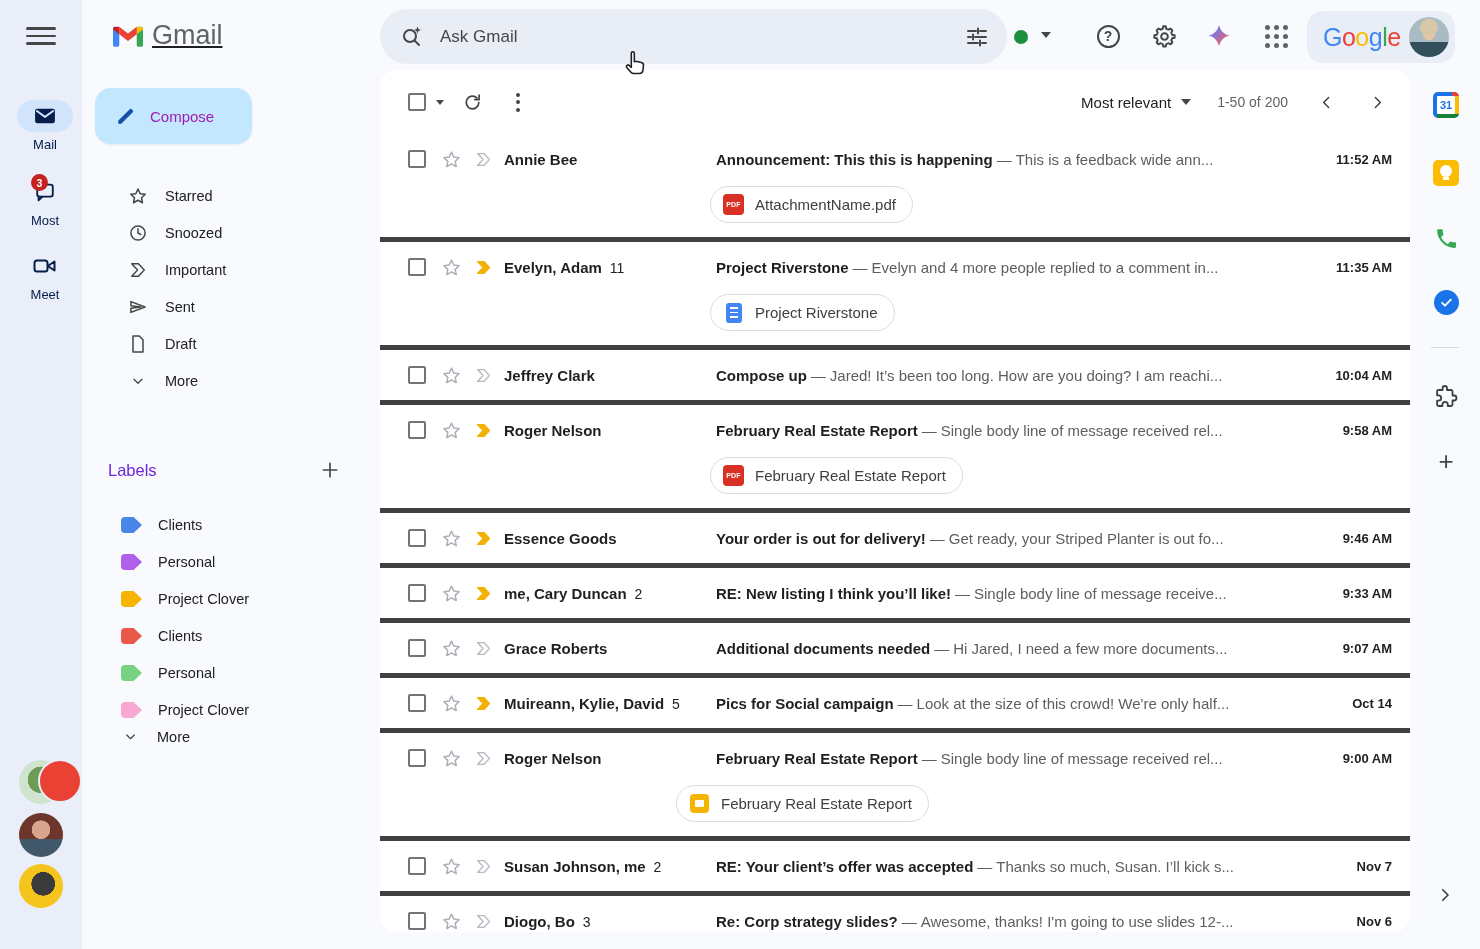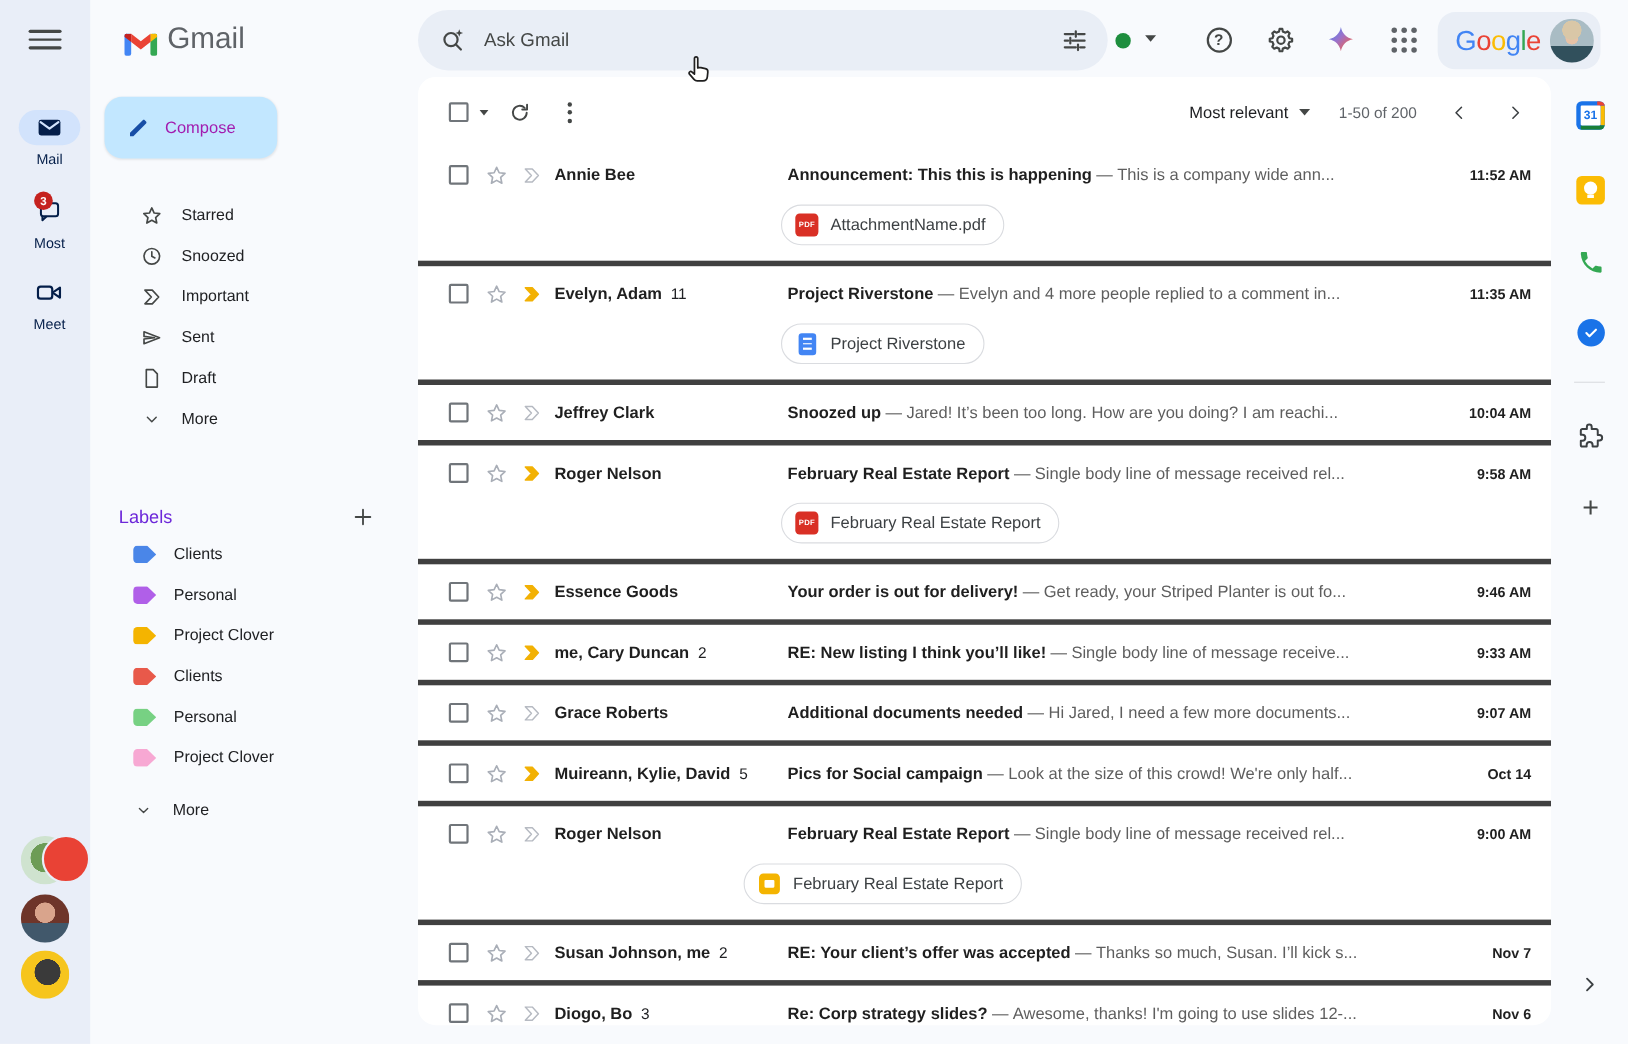--- a/index.html
+++ b/index.html
@@ -22,21 +22,21 @@
   .rail-label { margin-top:5px; font-size:13px; color:#041e49; font-weight:500; }
   .rail-badge { position:absolute; top:-7px; right:8px; min-width:17px; height:17px; border-radius:9px; background:#c5221f; color:#fff; font-size:10.5px; font-weight:700; display:flex; align-items:center; justify-content:center; padding:0 4px; }
   .rail-avatars span { position:absolute; left:19px; width:44px; height:44px; border-radius:50%; cursor:pointer; }
   .avatar-dot { position:absolute; top:-1px; right:-2px; width:13px; height:13px; border-radius:50%; background:#e94235; border:2px solid #e9eef8; }
   .av1 { background: radial-gradient(circle at 50% 45%, #6d9c56 0 40%, transparent 41%), radial-gradient(circle at 50% 50%, #364d2c 0 22%, transparent 23%), #cfe3cf; }
   .av2 { background: radial-gradient(circle at 50% 38%, #d9a48c 0 26%, transparent 27%), linear-gradient(180deg,#6e352a 0 60%, #41586b 60%); }
   .av3 { background: radial-gradient(circle at 55% 45%, #3a3a3a 0 34%, transparent 35%), #f6c51d; }
 
   
   .header { position:absolute; left:82px; top:0; right:0; height:70px; z-index:4; }
-  .logo { position:absolute; left:31px; top:20px; display:flex; align-items:flex-end; gap:9px; cursor:pointer; }
+  .logo { position:absolute; left:31px; top:20px; display:flex; align-items:center; gap:9px; cursor:pointer;text-decoration:underline; }
   .logo-text { font-size:27px; color:#5f6368; }
   .search-pill { position:absolute; left:298px; top:9px; width:627px; height:55px; background:#e9eef6; border-radius:28px; display:flex; align-items:center; padding:0 18px 0 20px; }
   .search-input { flex:1; border:none; outline:none; background:transparent; font-size:17px; color:#1f1f1f; margin-left:16px; font-family:"Liberation Sans",sans-serif; }
   .search-input::placeholder { color:#444746; opacity:1; }
   .hdr-ic { position:absolute; top:23px; width:26px; height:26px; display:flex; align-items:center; justify-content:center; cursor:pointer; }
   .presence-dot { position:absolute; left:932px; top:30px; width:14px; height:14px; border-radius:50%; background:#1e8e3e; cursor:pointer; }
   .caret { width:0; height:0; border-left:5px solid transparent; border-right:5px solid transparent; border-top:6px solid #444746; }
   .presence-caret { position:absolute; left:959px; top:32px; cursor:pointer; }
   .help-btn  { left:1013px; }
   .gear-btn  { left:1069px; }
@@ -59,21 +59,21 @@
   .compose-label { font-size:15px; font-weight:400; color:#a21caf; }
   .nav-list { position:absolute; left:0; top:107px; width:100%; }
   .nav-item { display:flex; align-items:center; height:37px; margin:0 13px 0 13px; padding-left:33px; border-radius:19px; gap:17px; font-size:14.5px; color:#202124; cursor:pointer; }
   .nav-item .n-ic { width:20px; height:20px; display:flex; align-items:center; justify-content:center; }
   .nav-item.active { background:#d2e3fc; font-weight:700; color:#041e49; }
   .nav-item .n-count { margin-left:auto; margin-right:22px; font-weight:700; font-size:13.5px; }
   .labels-hdr { position:absolute; left:0; top:390px; width:100%; display:flex; align-items:center; }
   .labels-title { font-size:16.5px; color:#6d28d9; margin-left:26px; }
   .labels-add { margin-left:auto; margin-right:40px; cursor:pointer; }
   .labels-list { position:absolute; left:0; top:426px; width:100%; }
-  .label-item { display:flex; align-items:flex-start; height:37px; margin:0 13px; padding-left:26px; gap:16px; font-size:14.5px; color:#202124; border-radius:19px; cursor:pointer; }
+  .label-item { display:flex; align-items:flex-end; height:37px; margin:0 13px; padding-left:26px; gap:16px; font-size:14.5px; color:#202124; border-radius:19px; cursor:pointer; }
   .tag { width:21px; height:16px; border-radius:4px; clip-path:polygon(0 0,60% 0,100% 50%,60% 100%,0 100%); flex:none; }
   .label-more { display:flex; align-items:center; height:37px; margin:0 13px; padding-left:28px; gap:19px; font-size:14.5px; color:#202124; cursor:pointer; }
 
   
   .card { position:absolute; left:380px; top:70px; width:1030px; height:862px; background:#fff; border-radius:16px; overflow:hidden; z-index:3; }
   .toolbar { height:64px; display:flex; align-items:center; padding:0 20px 0 28px; }
   .tb-left { display:flex; align-items:center; gap:10px; }
   .cbx { width:18px; height:18px; border:2px solid #70757a; border-radius:2px; background:#fff; cursor:pointer; flex:none; }
   .tb-caret { cursor:pointer; border-top-width:5px; border-left-width:4px; border-right-width:4px; }
   .tb-btn { width:36px; height:36px; display:flex; align-items:center; justify-content:center; cursor:pointer; border-radius:50%; }
@@ -424,21 +424,21 @@
               <path d="M12 3.6l2.6 5.6 6.1.7-4.5 4.2 1.2 6-5.4-3-5.4 3 1.2-6L3.3 9.9l6.1-.7z"></path>
             </svg>
       </span>
       <span class="r-ic imp">
         <svg width="19" height="19" viewBox="0 0 24 24">
               <path d="M4.5 4.5h8l7 7.5-7 7.5h-8l7-7.5z"></path>
             </svg>
       </span>
       <span class="sender"><span>Annie Bee</span><span class="cnt"></span></span>
       <span class="subline">
-        <span class="subject">Announcement: This this is happening</span><span class="dash">—</span><span class="snippet">This is a company wide ann...</span>
+        <span class="subject">Announcement: This this is happening</span><span class="dash">—</span><span class="snippet">This is a feedback wide ann...</span>
       </span>
       <span class="time">11:52 AM</span>
     </div>
     <div class="row-chips">
       <span class="chip">
         <span class="att-ic pdf">PDF</span>
         <span>AttachmentName.pdf</span>
       </span>
     </div>
   </div>
@@ -482,21 +482,21 @@
               <path d="M12 3.6l2.6 5.6 6.1.7-4.5 4.2 1.2 6-5.4-3-5.4 3 1.2-6L3.3 9.9l6.1-.7z"></path>
             </svg>
       </span>
       <span class="r-ic imp">
         <svg width="19" height="19" viewBox="0 0 24 24">
               <path d="M4.5 4.5h8l7 7.5-7 7.5h-8l7-7.5z"></path>
             </svg>
       </span>
       <span class="sender"><span>Jeffrey Clark</span><span class="cnt"></span></span>
       <span class="subline">
-        <span class="subject">Snoozed up</span><span class="dash">—</span><span class="snippet">Jared! It’s been too long. How are you doing? I am reachi...</span>
+        <span class="subject">Compose up</span><span class="dash">—</span><span class="snippet">Jared! It’s been too long. How are you doing? I am reachi...</span>
       </span>
       <span class="time">10:04 AM</span>
     </div>
 
   </div>
       <div class="row">
     <div class="row-main">
       <span class="cbx"></span>
       <span class="r-ic star">
         <svg width="21" height="21" viewBox="0 0 24 24">

